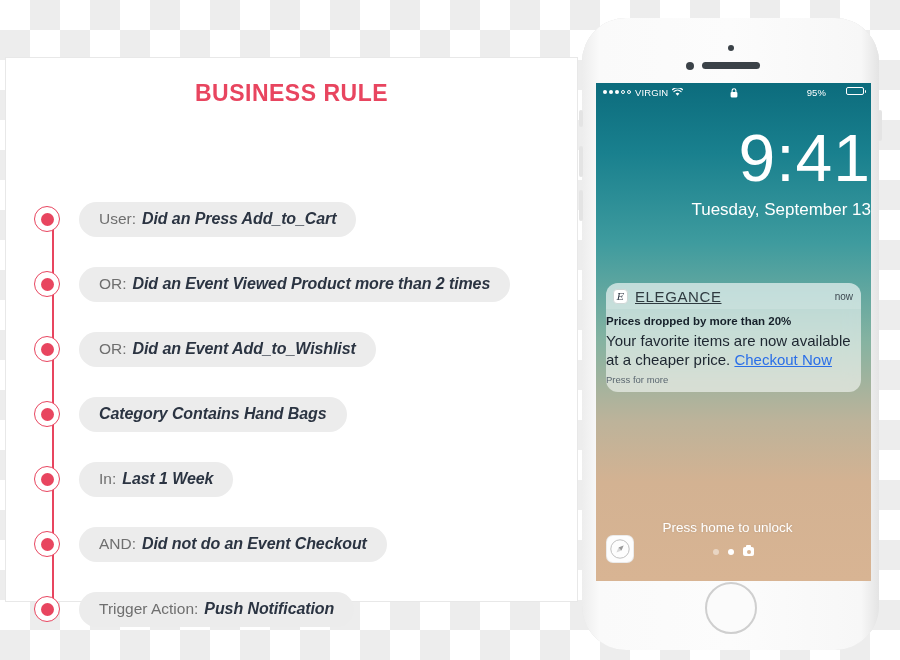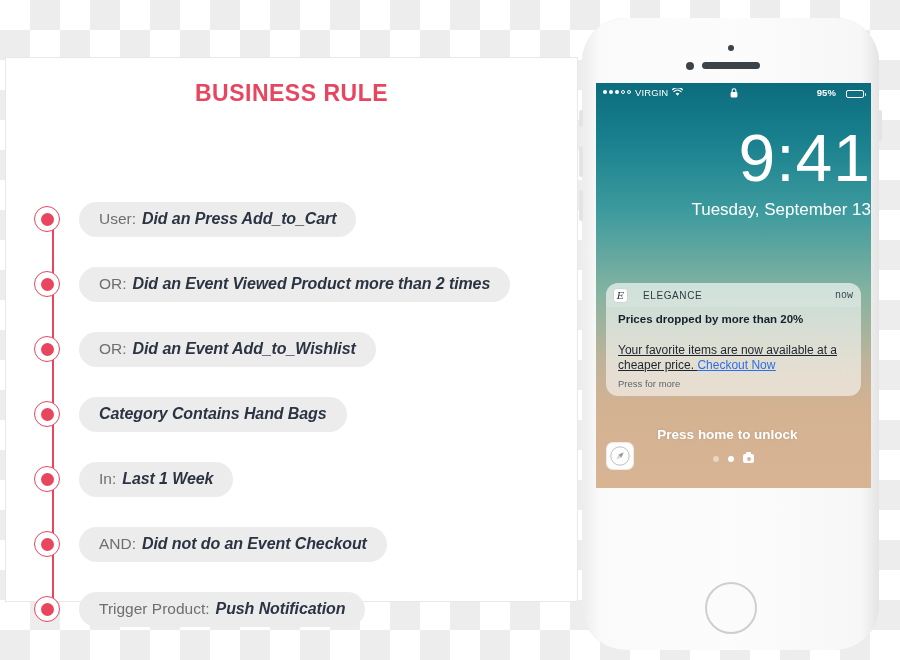--- a/index.html
+++ b/index.html
@@ -194,21 +194,21 @@
     background: #fbfbfb;
     box-sizing: border-box;
   }
 
   
   .screen {
     position: absolute;
     left: 14px;
     top: 65px;
     width: 275px;
-    height: 405px;
+    height: 498px;
     overflow: hidden;
     background: linear-gradient(to bottom,
       #0c6c7d 0%,
       #19808e 14%,
       #3e9b9e 32%,
       #86b3a1 52%,
       #bdb39a 68%,
       #d3b292 80%,
       #d8b493 100%);
   }
@@ -239,23 +239,22 @@
   .sb-carrier { font-size: 9.5px; }
   .sb-center {
     position: absolute;
     left: 0; right: 0;
     text-align: center;
     pointer-events: none;
   }
   .sb-right {
     margin-left: auto;
     display: flex;
-    align-items: flex-end;
-    gap: 10px;
-    font-weight: bold;
+    align-items: flex-start;
+    gap: 20px;
   }
   .battery {
     width: 18px; height: 8px;
     border: 1px solid #ffffff;
     border-radius: 2px;
     position: relative;
     box-sizing: border-box;
     padding: 1px;
   }
   .battery::after {
@@ -318,67 +317,66 @@
     align-items: center;
     justify-content: center;
     font-family: "DejaVu Serif", serif;
     font-style: italic;
     font-size: 10px;
     color: #2a3340;
     line-height: 1;
     box-sizing: border-box;
   }
   .app-name {
-    margin-left: 15px;
-    font-size: 10px;
+    margin-left: 7px;
+    font-size: 15px;
     letter-spacing: 0.6px;
     color: #2f3a40;
+    text-decoration: underline;
   }
   .notif-time {
     margin-left: auto;
     font-size: 10px;
     color: #3c4750;
-    font-family: Liberation Mono, monospace;
   }
   .notif-body {
-    padding: 5px 9px 7px 12px;
+    padding: 5px 9px 7px 0;
   }
   .notif-title {
     font-size: 11.5px;
     font-weight: bold;
     color: #16202a;
     line-height: 1.35;
   }
   .notif-text {
-    font-size: 12px;
+    font-size: 15px;
     color: #1d2630;
     line-height: 1.3;
-    margin-top: 15px;
-    text-decoration: underline;
+    margin-top: 1px;
   }
   .notif-link {
     color: #2a6fe8;
     text-decoration: underline;
     font-weight: normal;
   }
   .notif-hint {
     margin-top: 4px;
     font-size: 9.5px;
     color: #5a6770;
   }
 
   
   .unlock-text {
     position: absolute;
     left: 0; right: 12px;
     bottom: 46px;
     text-align: center;
     color: #ffffff;
     font-size: 13.5px;
-    font-weight: bold;
+    font-weight: normal;
     text-shadow: 0 0 3px rgba(0,0,0,0.12);
   }
   .page-dots {
     position: absolute;
     left: 0; right: 0;
     bottom: 25px;
     display: flex;
     align-items: center;
     justify-content: center;
     gap: 9px;
@@ -482,21 +480,21 @@
       <div class="node"></div>
       <div class="pill">
         <span class="pill-prefix">AND:</span>
         <span class="pill-value">Did not do an Event Checkout</span>
       </div>
     </div>
 
     <div class="rule-row" style="top:532px">
       <div class="node"></div>
       <div class="pill">
-        <span class="pill-prefix">Trigger Product:</span>
+        <span class="pill-prefix">Trigger Action:</span>
         <span class="pill-value">Push Notification</span>
       </div>
     </div>
 
   </div>
 
   <div class="phone">
     <div class="phone-shell"></div>
 
     <div class="btn-side btn-silent"></div>

